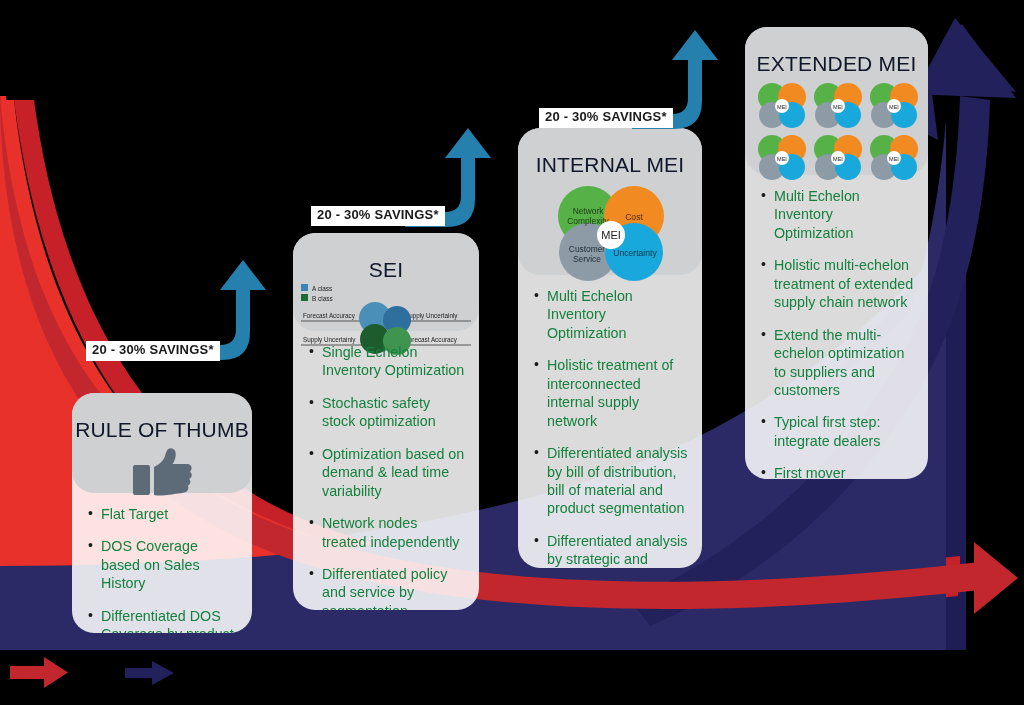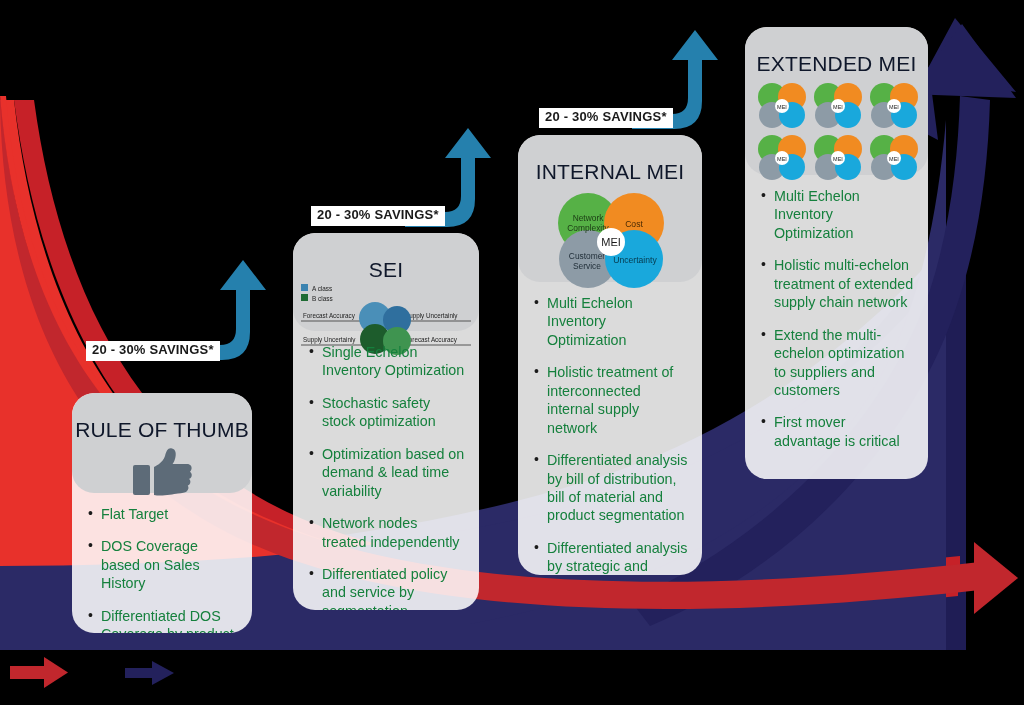--- a/index.html
+++ b/index.html
@@ -235,21 +235,21 @@
     </div>
     <ul class="bullets">
       <li>Single Echelon Inventory Optimization</li>
       <li>Stochastic safety stock optimization</li>
       <li>Optimization based on demand &amp; lead time variability</li>
       <li>Network nodes treated independently</li>
       <li>Differentiated policy and service by segmentation</li>
     </ul>
   </div>
 
-  <div class="card" style="left:518px;top:135px;width:184px;height:440px;">
+  <div class="card" style="left:518px;top:128px;width:184px;height:440px;">
     <div class="card-head" style="height:147px;">
       <span class="card-title">INTERNAL MEI</span>
       <svg class="mei-diagram" width="160" height="108" viewBox="0 0 160 108">
         <circle cx="58" cy="38" r="30" fill="#56b146"></circle>
         <circle cx="104" cy="38" r="30" fill="#f18b21"></circle>
         <circle cx="58" cy="74" r="29" fill="#8d9ba6"></circle>
         <circle cx="104" cy="74" r="29" fill="#19a8dc"></circle>
         <text x="58" y="40" text-anchor="middle" font-size="8.4" fill="#1b3b14" font-family="Liberation Sans, sans-serif">
           <tspan x="58" dy="-4">Network</tspan><tspan x="58" dy="10">Complexity</tspan>
         </text>
@@ -321,20 +321,21 @@
             <circle cx="34" cy="32" r="13" fill="#19a8dc"></circle>
           <circle cx="24" cy="23" r="7" fill="#fff"></circle>
           <text x="24" y="26" text-anchor="middle" font-size="5.5" fill="#222" font-family="Liberation Sans, sans-serif">MEI</text>
         </g>
       </svg>
     </div>
     <ul class="bullets">
       <li>Multi Echelon Inventory Optimization</li>
       <li>Holistic multi-echelon treatment of extended supply chain network</li>
       <li>Extend the multi-echelon optimization to suppliers and customers</li>
+      <li>Typical first step: integrate dealers</li>
       <li>First mover advantage is critical</li>
     </ul>
   </div>
 
   <svg class="legend" viewBox="0 0 1024 70">
     <g>
       <rect x="10" y="31" width="36" height="13" fill="#c1272d"></rect>
       <polygon points="44,22 68,37.5 44,53" fill="#c1272d"></polygon>
     </g>
     <g>

